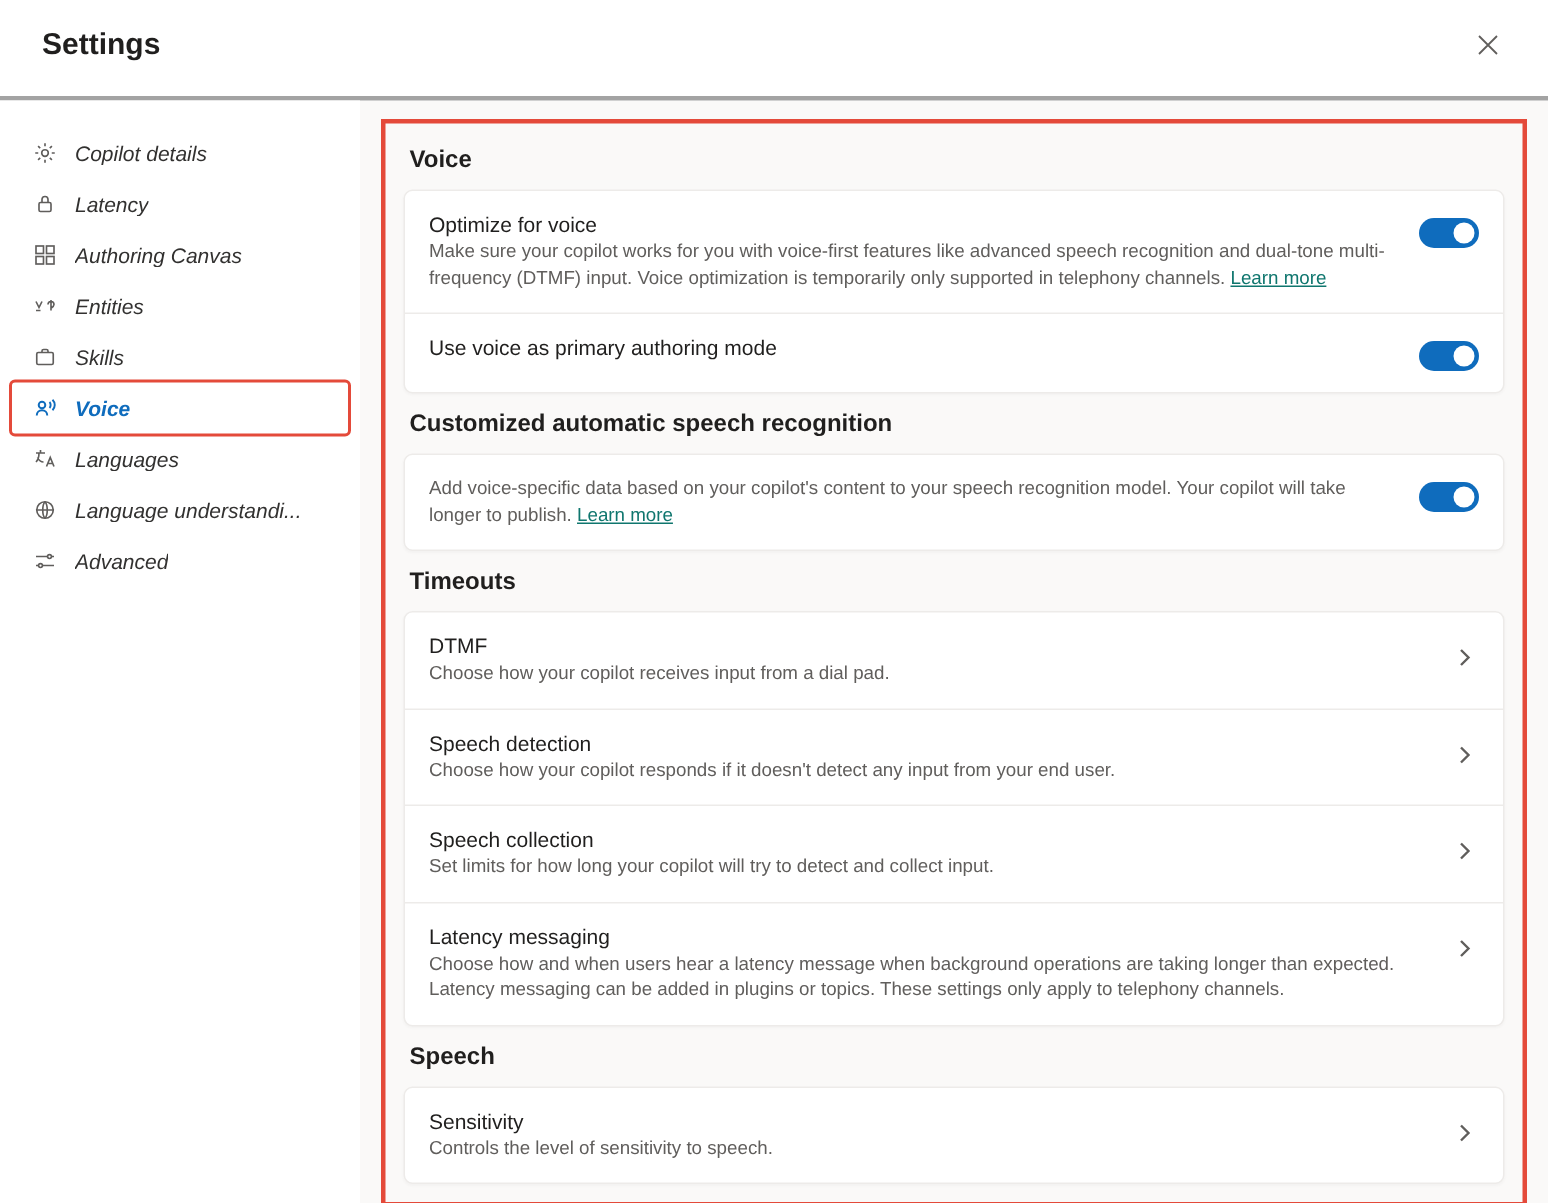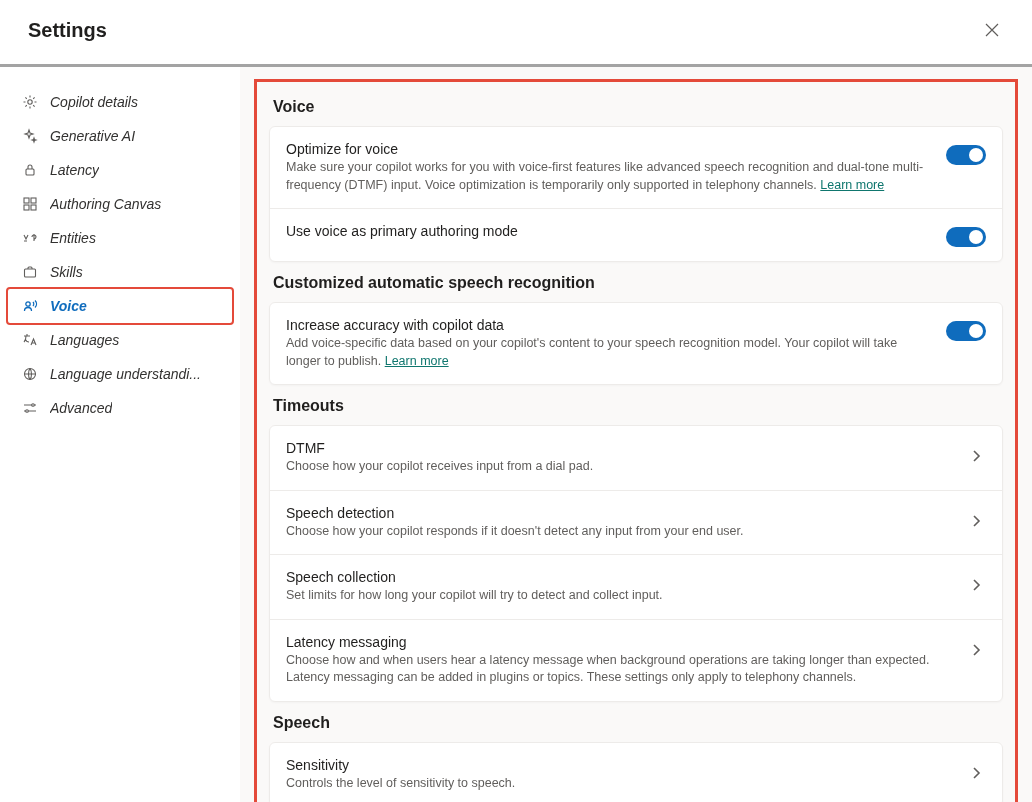--- a/index.html
+++ b/index.html
@@ -168,28 +168,20 @@
           <svg width="16" height="16" viewBox="0 0 16 16" fill="none" stroke="currentColor" stroke-width="1.1">
             <circle cx="8" cy="8" r="2.2"></circle>
             <path d="M8 1.5v2M8 12.5v2M14.5 8h-2M3.5 8h-2M12.6 3.4l-1.4 1.4M4.8 11.2l-1.4 1.4M12.6 12.6l-1.4-1.4M4.8 4.8L3.4 3.4"></path>
           </svg>
         </span>
       <span class="lbl">Copilot details</span>
     </div>
     <div class="nav-item">
       <span class="icon">
           <svg width="16" height="16" viewBox="0 0 16 16" fill="none" stroke="currentColor" stroke-width="1.1">
-            <path d="M7 2l1 3 3 1-3 1-1 3-1-3-3-1 3-1zM12 10l.5 1.5L14 12l-1.5.5L12 14l-.5-1.5L10 12l1.5-.5z"></path>
-          </svg>
-        </span>
-      <span class="lbl">Generative AI</span>
-    </div>
-    <div class="nav-item">
-      <span class="icon">
-          <svg width="16" height="16" viewBox="0 0 16 16" fill="none" stroke="currentColor" stroke-width="1.1">
             <rect x="4" y="7" width="8" height="6" rx="1"></rect>
             <path d="M6 7V5a2 2 0 0 1 4 0v2"></path>
           </svg>
         </span>
       <span class="lbl">Latency</span>
     </div>
     <div class="nav-item">
       <span class="icon">
           <svg width="16" height="16" viewBox="0 0 16 16" fill="none" stroke="currentColor" stroke-width="1.1">
             <rect x="2" y="2" width="5" height="5"></rect>
@@ -275,21 +267,20 @@
             <div class="row-title">Use voice as primary authoring mode</div>
           </div>
           <div class="toggle"></div>
         </div>
       </div>
 
       <div class="section-title">Customized automatic speech recognition</div>
       <div class="card">
         <div class="card-row">
           <div class="txt">
-            <div class="row-title">Increase accuracy with copilot data</div>
             <div class="row-desc">
               <span>Add voice-specific data based on your copilot's content to your speech recognition model. Your copilot will take longer to publish.</span>
               <span> </span><a class="learn-link">Learn more</a>
             </div>
           </div>
           <div class="toggle"></div>
         </div>
       </div>
 
       <div class="section-title">Timeouts</div>

